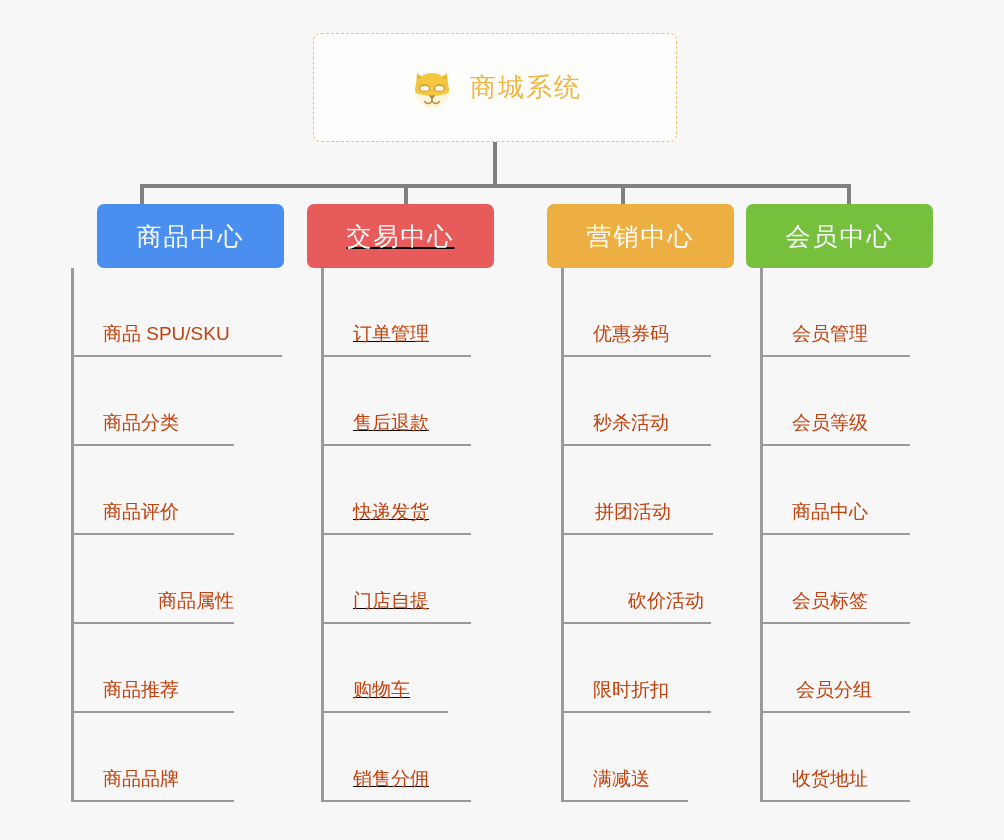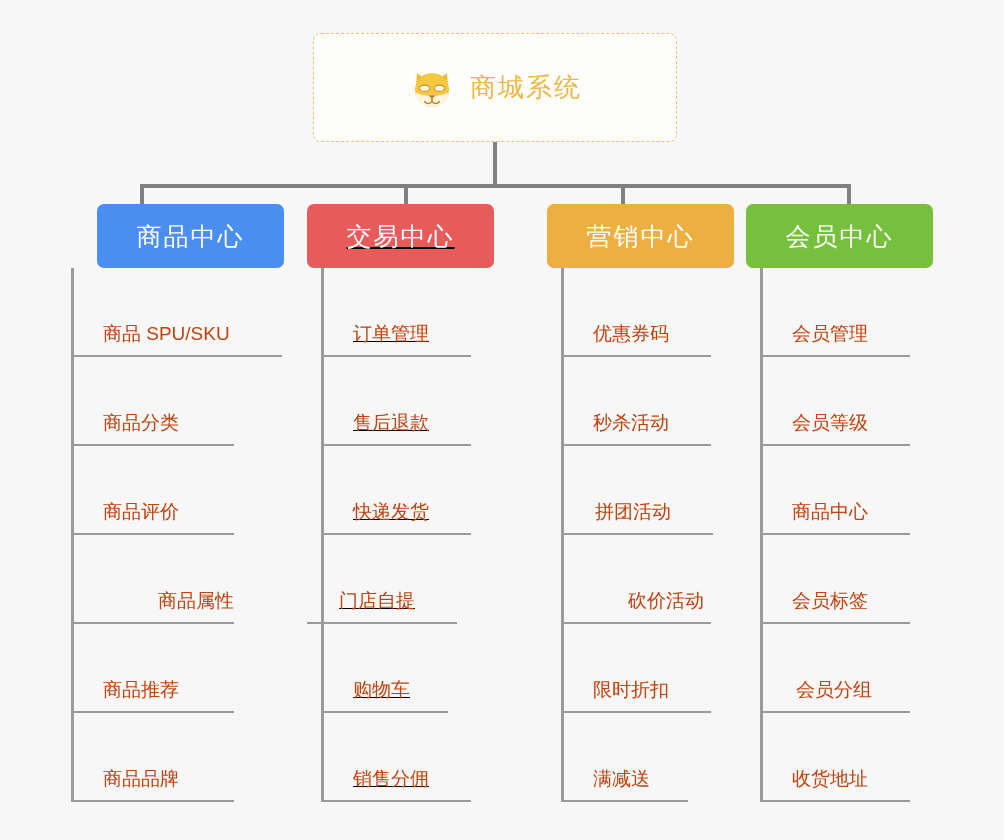--- a/index.html
+++ b/index.html
@@ -181,21 +181,21 @@
       <div class="trunk" style="left:14px; height:534px;"></div>
       <div class="leaf" style="margin-left:14px; width:150px;">
         <span class="leaf-label" style="margin-left:32px;">订单管理</span>
       </div>
       <div class="leaf" style="margin-left:14px; width:150px;">
         <span class="leaf-label" style="margin-left:32px;">售后退款</span>
       </div>
       <div class="leaf" style="margin-left:14px; width:150px;">
         <span class="leaf-label" style="margin-left:32px;">快递发货</span>
       </div>
-      <div class="leaf" style="width:150px;">
+      <div class="leaf" style="margin-left:14px; width:150px;">
         <span class="leaf-label" style="margin-left:32px;">门店自提</span>
       </div>
       <div class="leaf" style="margin-left:14px; width:127px;">
         <span class="leaf-label" style="margin-left:32px;">购物车</span>
       </div>
       <div class="leaf" style="margin-left:14px; width:150px;">
         <span class="leaf-label" style="margin-left:32px;">销售分佣</span>
       </div>
     </div>
   </div>

